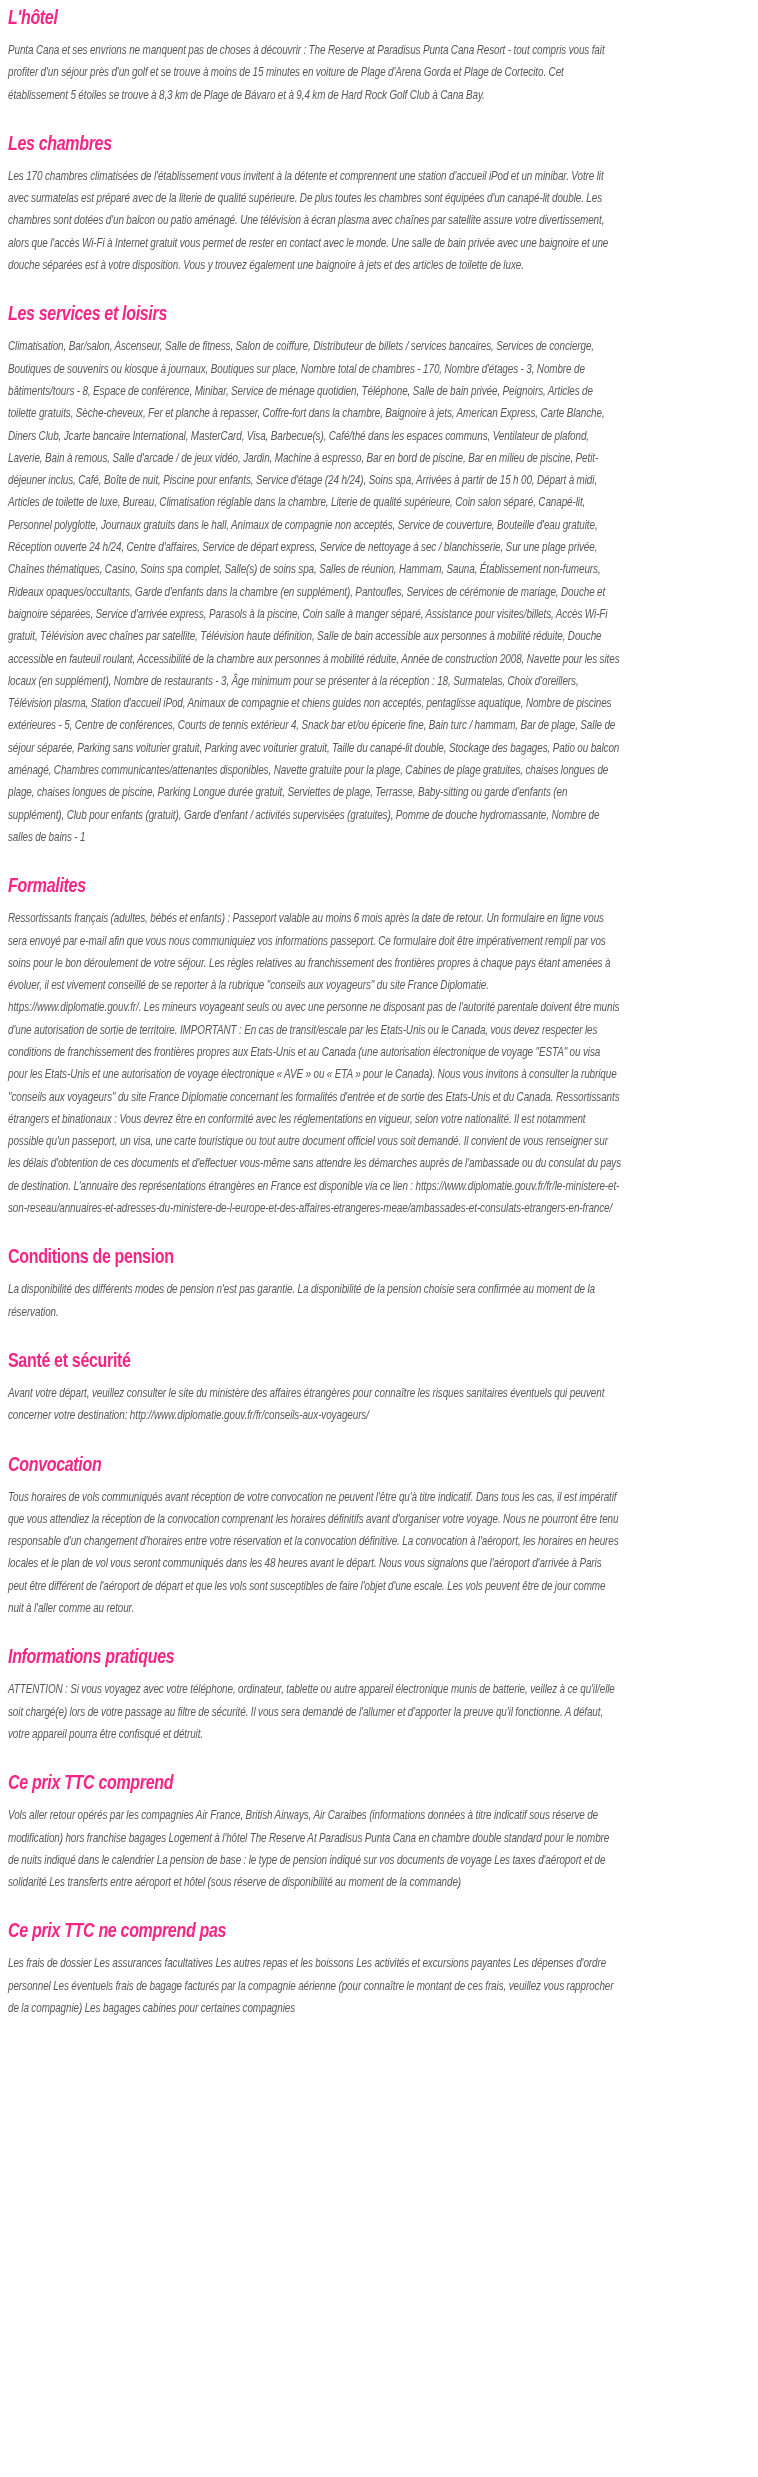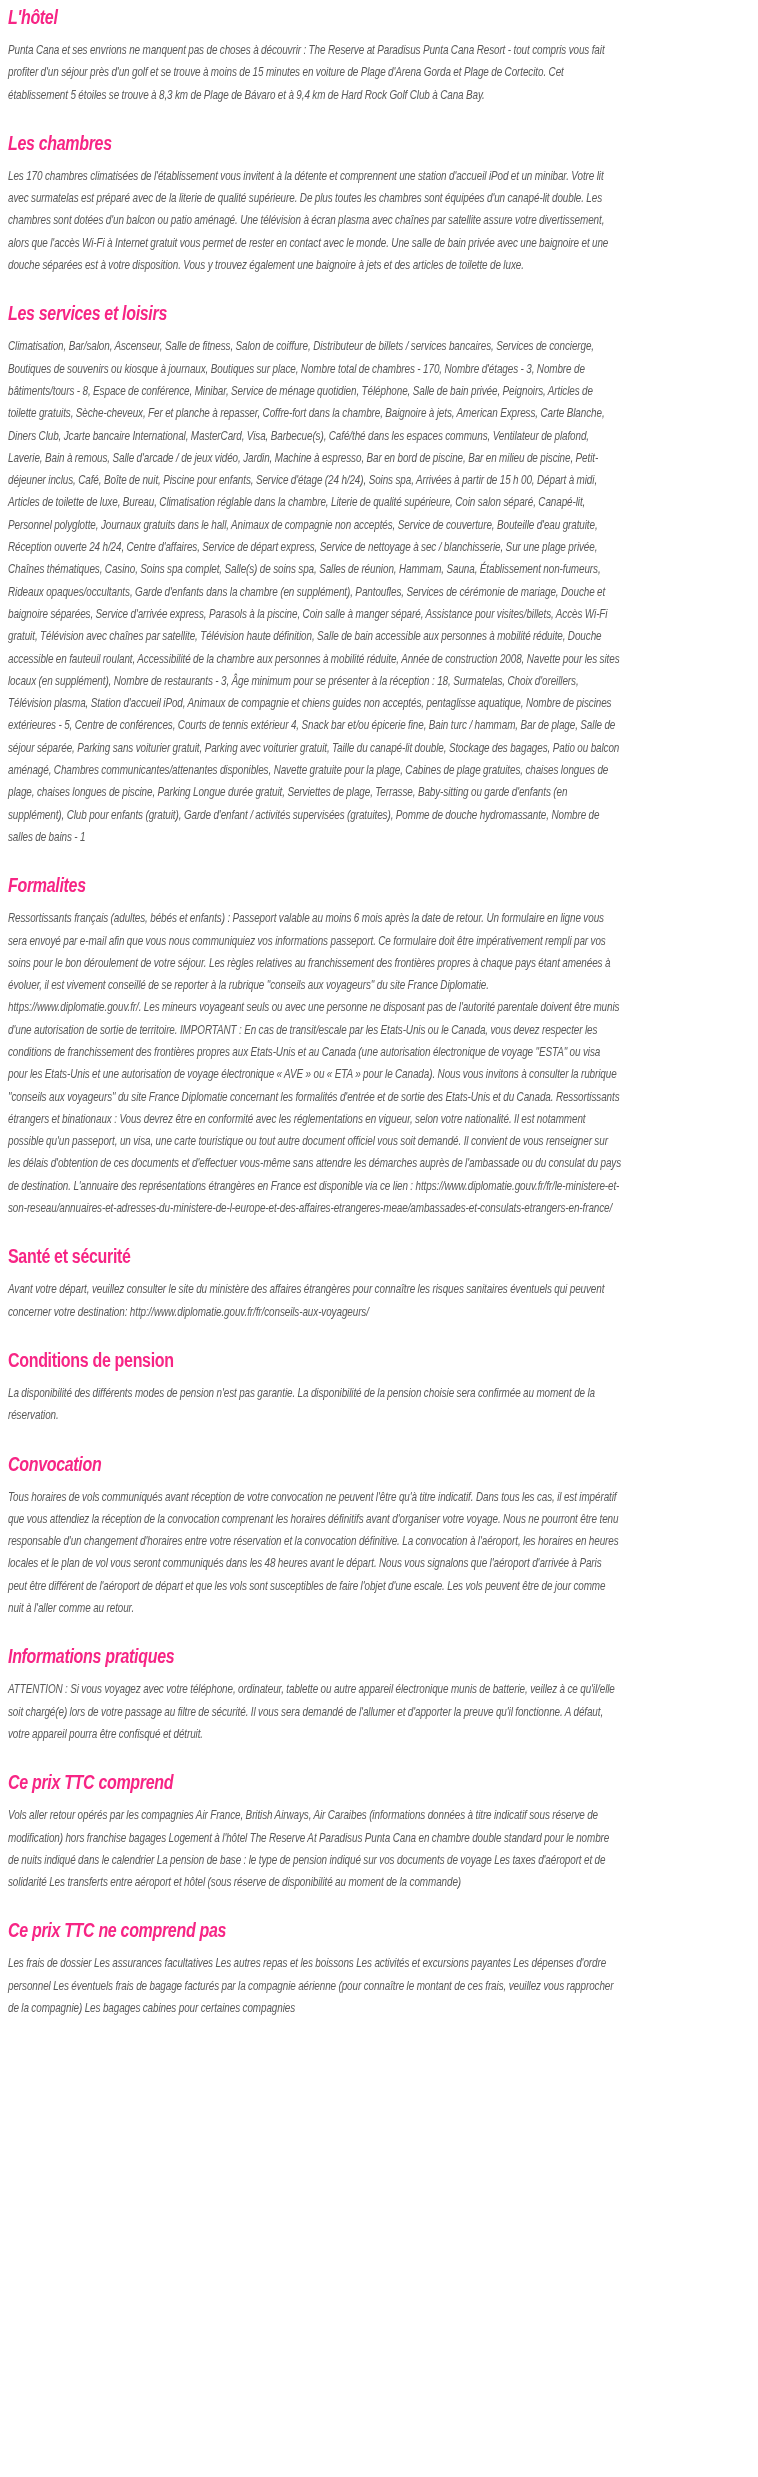--- a/index.html
+++ b/index.html
@@ -88,29 +88,29 @@
           <p class="body-text">Climatisation, Bar/salon, Ascenseur, Salle de fitness, Salon de coiffure, Distributeur de billets / services bancaires, Services de concierge, Boutiques de souvenirs ou kiosque à journaux, Boutiques sur place, Nombre total de chambres - 170, Nombre d'étages - 3, Nombre de bâtiments/tours - 8, Espace de conférence, Minibar, Service de ménage quotidien, Téléphone, Salle de bain privée, Peignoirs, Articles de toilette gratuits, Sèche-cheveux, Fer et planche à repasser, Coffre-fort dans la chambre, Baignoire à jets, American Express, Carte Blanche, Diners Club, Jcarte bancaire International, MasterCard, Visa, Barbecue(s), Café/thé dans les espaces communs, Ventilateur de plafond, Laverie, Bain à remous, Salle d'arcade / de jeux vidéo, Jardin, Machine à espresso, Bar en bord de piscine, Bar en milieu de piscine, Petit-déjeuner inclus, Café, Boîte de nuit, Piscine pour enfants, Service d'étage (24 h/24), Soins spa, Arrivées à partir de 15 h 00, Départ à midi, Articles de toilette de luxe, Bureau, Climatisation réglable dans la chambre, Literie de qualité supérieure, Coin salon séparé, Canapé-lit, Personnel polyglotte, Journaux gratuits dans le hall, Animaux de compagnie non acceptés, Service de couverture, Bouteille d'eau gratuite, Réception ouverte 24 h/24, Centre d'affaires, Service de départ express, Service de nettoyage à sec / blanchisserie, Sur une plage privée, Chaînes thématiques, Casino, Soins spa complet, Salle(s) de soins spa, Salles de réunion, Hammam, Sauna, Établissement non-fumeurs, Rideaux opaques/occultants, Garde d'enfants dans la chambre (en supplément), Pantoufles, Services de cérémonie de mariage, Douche et baignoire séparées, Service d'arrivée express, Parasols à la piscine, Coin salle à manger séparé, Assistance pour visites/billets, Accès Wi-Fi gratuit, Télévision avec chaînes par satellite, Télévision haute définition, Salle de bain accessible aux personnes à mobilité réduite, Douche accessible en fauteuil roulant, Accessibilité de la chambre aux personnes à mobilité réduite, Année de construction 2008, Navette pour les sites locaux (en supplément), Nombre de restaurants - 3, Âge minimum pour se présenter à la réception : 18, Surmatelas, Choix d'oreillers, Télévision plasma, Station d'accueil iPod, Animaux de compagnie et chiens guides non acceptés, pentaglisse aquatique, Nombre de piscines extérieures - 5, Centre de conférences, Courts de tennis extérieur 4, Snack bar et/ou épicerie fine, Bain turc / hammam, Bar de plage, Salle de séjour séparée, Parking sans voiturier gratuit, Parking avec voiturier gratuit, Taille du canapé-lit double, Stockage des bagages, Patio ou balcon aménagé, Chambres communicantes/attenantes disponibles, Navette gratuite pour la plage, Cabines de plage gratuites, chaises longues de plage, chaises longues de piscine, Parking Longue durée gratuit, Serviettes de plage, Terrasse, Baby-sitting ou garde d'enfants (en supplément), Club pour enfants (gratuit), Garde d'enfant / activités supervisées (gratuites), Pomme de douche hydromassante, Nombre de salles de bains - 1</p>
         </div>
       </section>
       <section class="block">
         <h2 class="section-title">Formalites</h2>
         <div class="condense">
           <p class="body-text">Ressortissants français (adultes, bébés et enfants) : Passeport valable au moins 6 mois après la date de retour. Un formulaire en ligne vous sera envoyé par e-mail afin que vous nous communiquiez vos informations passeport. Ce formulaire doit être impérativement rempli par vos soins pour le bon déroulement de votre séjour. Les règles relatives au franchissement des frontières propres à chaque pays étant amenées à évoluer, il est vivement conseillé de se reporter à la rubrique "conseils aux voyageurs" du site France Diplomatie. https://www.diplomatie.gouv.fr/. Les mineurs voyageant seuls ou avec une personne ne disposant pas de l'autorité parentale doivent être munis d'une autorisation de sortie de territoire. IMPORTANT : En cas de transit/escale par les Etats-Unis ou le Canada, vous devez respecter les conditions de franchissement des frontières propres aux Etats-Unis et au Canada (une autorisation électronique de voyage "ESTA" ou visa pour les Etats-Unis et une autorisation de voyage électronique « AVE » ou « ETA » pour le Canada). Nous vous invitons à consulter la rubrique "conseils aux voyageurs" du site France Diplomatie concernant les formalités d'entrée et de sortie des Etats-Unis et du Canada. Ressortissants étrangers et binationaux : Vous devrez être en conformité avec les réglementations en vigueur, selon votre nationalité. Il est notamment possible qu'un passeport, un visa, une carte touristique ou tout autre document officiel vous soit demandé. Il convient de vous renseigner sur les délais d'obtention de ces documents et d'effectuer vous-même sans attendre les démarches auprès de l'ambassade ou du consulat du pays de destination. L'annuaire des représentations étrangères en France est disponible via ce lien : https://www.diplomatie.gouv.fr/fr/le-ministere-et-son-reseau/annuaires-et-adresses-du-ministere-de-l-europe-et-des-affaires-etrangeres-meae/ambassades-et-consulats-etrangers-en-france/</p>
         </div>
       </section>
       <section class="block">
+        <h2 class="section-title upright">Conditions de pension</h2>
+        <div class="condense">
+          <p class="body-text">La disponibilité des différents modes de pension n'est pas garantie. La disponibilité de la pension choisie sera confirmée au moment de la réservation.</p>
+        </div>
+      </section>
+      <section class="block">
         <h2 class="section-title upright">Santé et sécurité</h2>
         <div class="condense">
           <p class="body-text">Avant votre départ, veuillez consulter le site du ministère des affaires étrangères pour connaître les risques sanitaires éventuels qui peuvent concerner votre destination: http://www.diplomatie.gouv.fr/fr/conseils-aux-voyageurs/</p>
-        </div>
-      </section>
-      <section class="block">
-        <h2 class="section-title upright">Conditions de pension</h2>
-        <div class="condense">
-          <p class="body-text">La disponibilité des différents modes de pension n'est pas garantie. La disponibilité de la pension choisie sera confirmée au moment de la réservation.</p>
         </div>
       </section>
       <section class="block">
         <h2 class="section-title">Convocation</h2>
         <div class="condense">
           <p class="body-text">Tous horaires de vols communiqués avant réception de votre convocation ne peuvent l'être qu'à titre indicatif. Dans tous les cas, il est impératif que vous attendiez la réception de la convocation comprenant les horaires définitifs avant d'organiser votre voyage. Nous ne pourront être tenu responsable d'un changement d'horaires entre votre réservation et la convocation définitive. La convocation à l'aéroport, les horaires en heures locales et le plan de vol vous seront communiqués dans les 48 heures avant le départ. Nous vous signalons que l'aéroport d'arrivée à Paris peut être différent de l'aéroport de départ et que les vols sont susceptibles de faire l'objet d'une escale. Les vols peuvent être de jour comme nuit à l'aller comme au retour.</p>
         </div>
       </section>
       <section class="block">
         <h2 class="section-title">Informations pratiques</h2>

